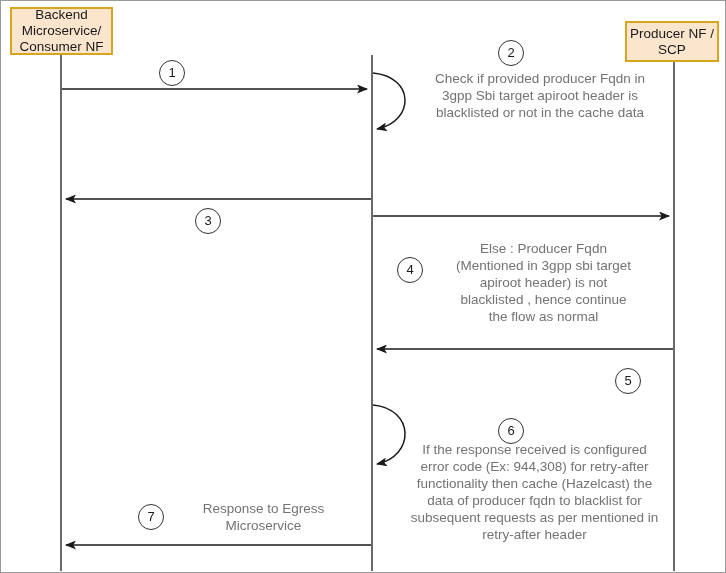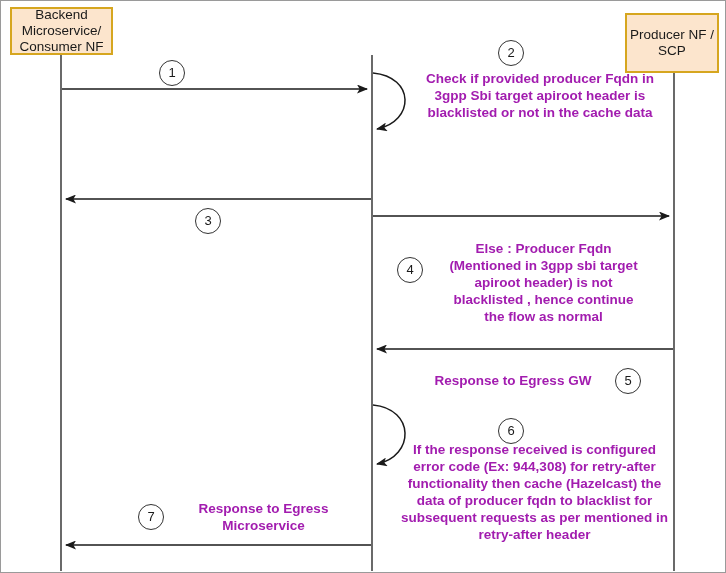--- a/index.html
+++ b/index.html
@@ -34,26 +34,25 @@
     justify-content: center;
     text-align: center;
     color: #1a1a1a;
     font-size: 13.5px;
     line-height: 16px;
     z-index: 5;
   }
   .msg-label {
     position: absolute;
     text-align: center;
-    color: #a21caf;
+    color: #737373;
     font-size: 13.5px;
     line-height: 17px;
     z-index: 4;
     white-space: pre-line;
-    font-weight: bold;
   }
   .seq-num {
     position: absolute;
     width: 26px;
     height: 26px;
     border: 1.3px solid #333333;
     border-radius: 50%;
     background: #ffffff;
     color: #1a1a1a;
     font-size: 13px;
@@ -94,21 +93,21 @@
     <line x1="370" y1="544" x2="65" y2="544" stroke="#1a1a1a" stroke-width="1.5" marker-end="url(#ah)"></line>
   </svg>
 
   <div class="actor-box" style="left:9px; top:6px; width:103px; height:48px;">
     <span style="white-space:pre-line;">Backend
 Microservice/
 Consumer NF</span>
   </div>
 
 
-  <div class="actor-box" style="left:624px; top:12px; width:94px; height:60px;">
+  <div class="actor-box" style="left:624px; top:20px; width:94px; height:41px;">
     <span style="white-space:pre-line;">Producer NF /
 SCP</span>
   </div>
 
   <div class="seq-num" style="left:158px; top:59px;">1</div>
   <div class="seq-num" style="left:497px; top:39px;">2</div>
   <div class="seq-num" style="left:194px; top:207px;">3</div>
   <div class="seq-num" style="left:396px; top:256px;">4</div>
   <div class="seq-num" style="left:614px; top:367px;">5</div>
   <div class="seq-num" style="left:497px; top:417px;">6</div>
@@ -118,21 +117,20 @@
 3gpp Sbi target apiroot header is
 blacklisted or not in the cache data</div>
 
 
   <div class="msg-label" style="left:435px; top:239px; width:215px;">Else : Producer Fqdn
 (Mentioned in 3gpp sbi target
 apiroot header) is not
 blacklisted , hence continue
 the flow as normal</div>
 
-  <div class="msg-label" style="left:424px; top:371px; width:176px;">Response to Egress GW</div>
 
   <div class="msg-label" style="left:392px; top:440px; width:283px;">If the response received is configured
 error code (Ex: 944,308) for retry-after
 functionality then cache (Hazelcast) the
 data of producer fqdn to blacklist for
 subsequent requests as per mentioned in
 retry-after header</div>
 
   <div class="msg-label" style="left:174px; top:499px; width:177px;">Response to Egress
 Microservice</div>

